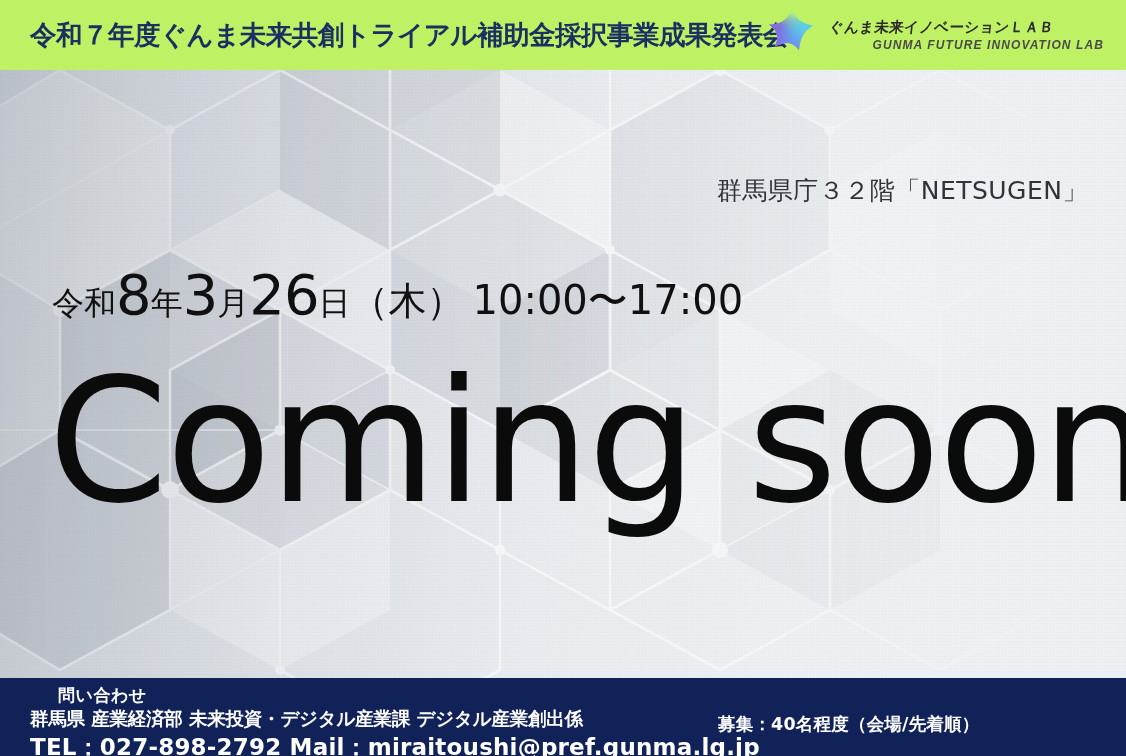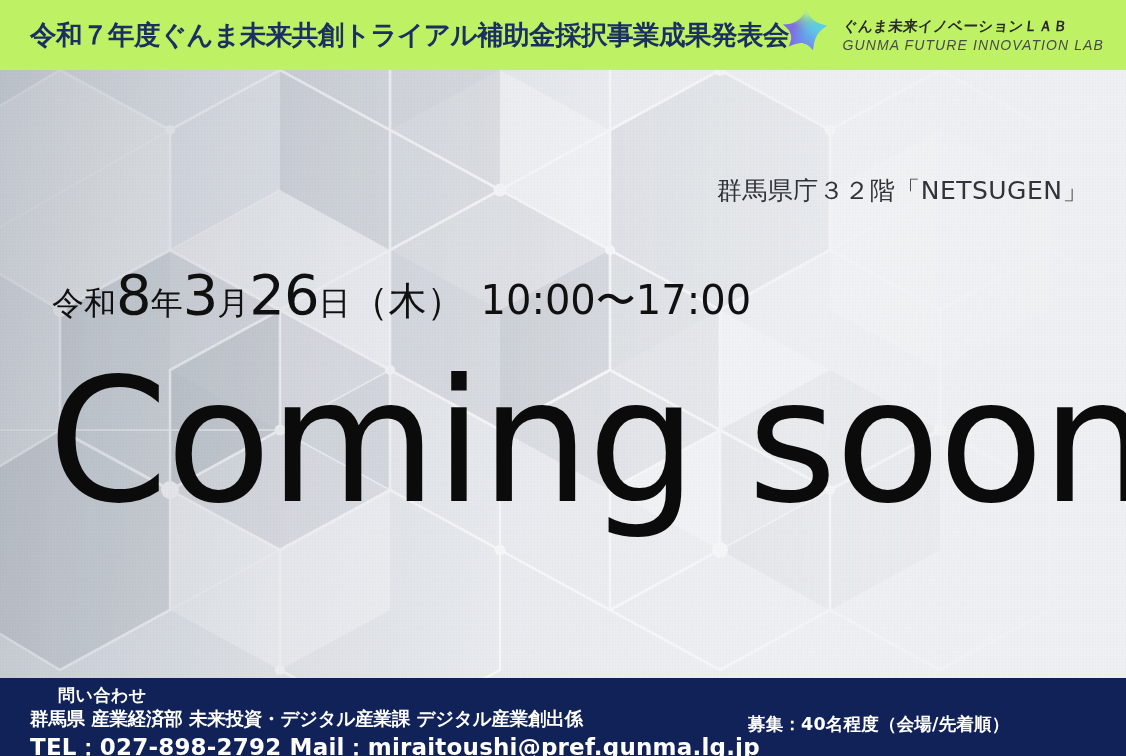--- a/index.html
+++ b/index.html
@@ -47,27 +47,28 @@
   .logo-text-jp {
     font-size:14.5px;
     font-weight:bold;
     color:#2a2a2a;
     letter-spacing:0.3px;
     white-space:nowrap;
     font-family:"DejaVu Sans","Liberation Sans",sans-serif;
     transform:skewX(-6deg);
   }
   .logo-text-en {
-    font-size:14px;
-    font-weight:normal;
+    font-size:12px;
+    font-weight:bold;
     font-style:italic;
     color:#4a4a4a;
     letter-spacing:1.1px;
     white-space:nowrap;
     font-family:"Liberation Sans",sans-serif;
+    margin-left:44px;
   }
 
   
   .body-area {
     position:absolute;
     top:70px; left:0;
     width:1126px; height:608px;
     background:#f9a8d4;
     overflow:hidden;
   }
@@ -113,21 +114,21 @@
     display:flex;
     align-items:baseline;
     white-space:nowrap;
     z-index:10;
     color:#101010;
     font-family:"DejaVu Sans","Liberation Sans",sans-serif;
   }
   .dt-sm { font-size:32px; letter-spacing:0px; }
   .dt-lg { font-size:56px; letter-spacing:-1px; }
   .dt-par { font-size:38px; }
-  .dt-time { font-size:40px; margin-left:16px; letter-spacing:0px;text-align:center; }
+  .dt-time { font-size:40px; margin-left:8px; letter-spacing:0px;text-align:center; }
 
   .headline {
     position:absolute;
     left:48px; top:286px;
     font-size:172px;
     line-height:1;
     font-weight:400;
     color:#0b0b0b;
     letter-spacing:-2px;
     white-space:nowrap;
@@ -167,21 +168,20 @@
   }
   .footer-right {
     position:absolute;
     left:718px; top:34px;
     color:#ffffff;
     font-size:17.5px;
     font-weight:bold;
     letter-spacing:0.2px;
     white-space:nowrap;
     font-family:"DejaVu Sans","Liberation Sans",sans-serif;
-    margin-left:30px;
   }
 </style>
 </head>
 <body>
 
 <div class="poster">
 
   <div class="header">
     <div class="header-title">令和７年度ぐんま未来共創トライアル補助金採択事業成果発表会</div>
 

